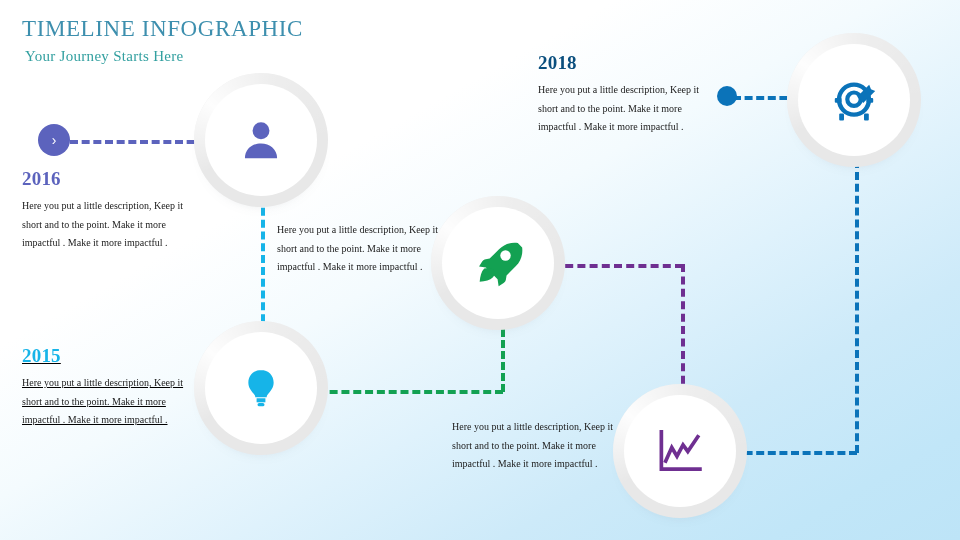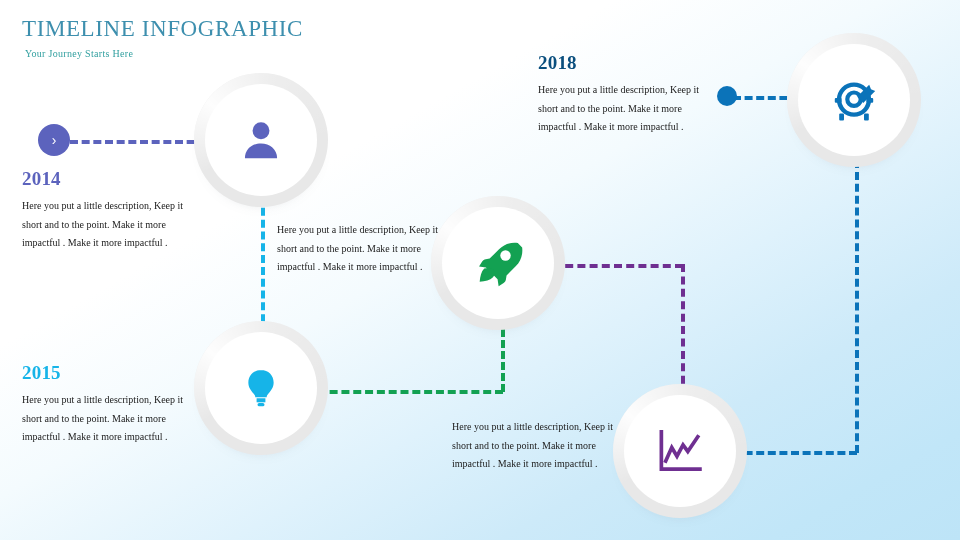--- a/index.html
+++ b/index.html
@@ -37,21 +37,21 @@
     font-size: 23px;
     letter-spacing: 0.6px;
     color: #3d8fae;
     white-space: nowrap;
   }
   .subtitle {
     position: absolute;
     left: 25px;
     top: 48px;
     font-family: "Liberation Serif", serif;
-    font-size: 10px;
+    font-size: 15px;
     letter-spacing: 0.3px;
     color: #33a0a0;
     white-space: nowrap;
   }
 
   
   .block {
     position: absolute;
     width: 182px;
   }
@@ -153,32 +153,32 @@
   </div>
   <div class="dot dot-blue" style="left:717px; top:86px;"></div>
 
   <div class="node" style="left:205px; top:84px;">
     <svg width="46" height="46" viewBox="0 0 24 24">
       <circle cx="12" cy="7.2" r="4.4" fill="#5c63bd"></circle>
       <path d="M3.6 21.5c0-4.7 3.8-7.7 8.4-7.7s8.4 3 8.4 7.7z" fill="#5c63bd"></path>
     </svg>
   </div>
   <div class="block" style="left:22px; top:168px;">
-    <div class="yr" style="color:#5c63bd;">2014</div>
+    <div class="yr" style="color:#5c63bd;">2016</div>
     <div class="desc">Here you put a little description, Keep it short and to the point. Make it more impactful . Make it more impactful .</div>
   </div>
 
   <div class="node" style="left:205px; top:332px;">
     <svg width="44" height="44" viewBox="0 0 24 24">
       <path d="M12 2.2c-4 0-6.9 3-6.9 6.8 0 2.7 1.5 4.5 2.8 6 .6.7 1 1.3 1 2.1h6.2c0-.8.4-1.4 1-2.1 1.3-1.5 2.8-3.3 2.8-6 0-3.8-2.9-6.8-6.9-6.8z" fill="#16b4e8"></path>
       <rect x="9.6" y="17.6" width="4.8" height="2.2" fill="#16b4e8"></rect>
       <rect x="10.1" y="20.2" width="3.8" height="1.8" rx="0.9" fill="#16b4e8"></rect>
     </svg>
   </div>
-  <div class="block" style="left:22px; top:362px;">
+  <div class="block" style="left:22px; top:345px;text-decoration:underline;">
     <div class="yr" style="color:#16b4e8;">2015</div>
     <div class="desc">Here you put a little description, Keep it short and to the point. Make it more impactful . Make it more impactful .</div>
   </div>
 
   <div class="node" style="left:442px; top:207px;">
     <svg width="50" height="50" viewBox="0 0 24 24">
       <g fill="#13a152">
         <path d="M21.5 2.4c-3.4-.5-6.6.6-9 3L8 9.9l-1.9.3c-.7.1-1.3.5-1.7 1.1l-1.5 2.4 3.3.5 5.6 5.6.5 3.3 2.4-1.5c.6-.4 1-1 1.1-1.7l.3-1.9 4.5-4.5c2.4-2.4 3.4-5.6 3-9z"></path>
         <circle cx="15.6" cy="8.4" r="2.5" fill="#ffffff"></circle>
         <path d="M5.4 14.6c-1.5 1.5-1.9 3.6-2.2 6.4 2.8-.3 4.9-.7 6.4-2.2 1-1 1-2.6 0-3.6-1-1-2.6-1-4.2-.6z"></path>

